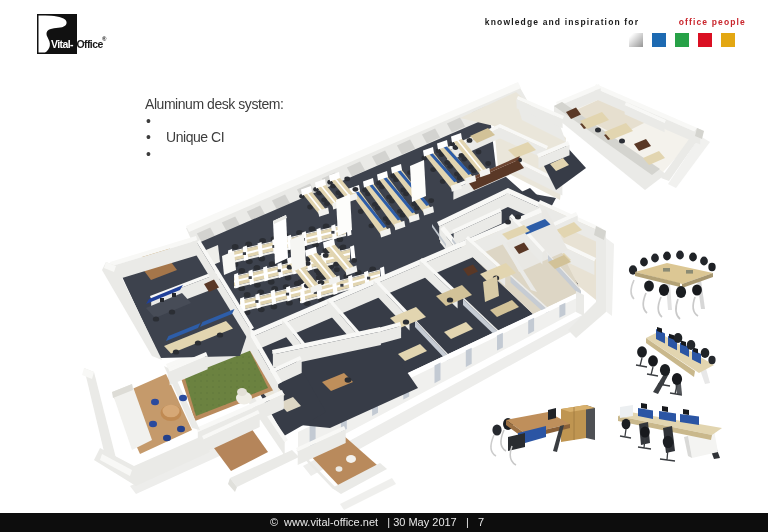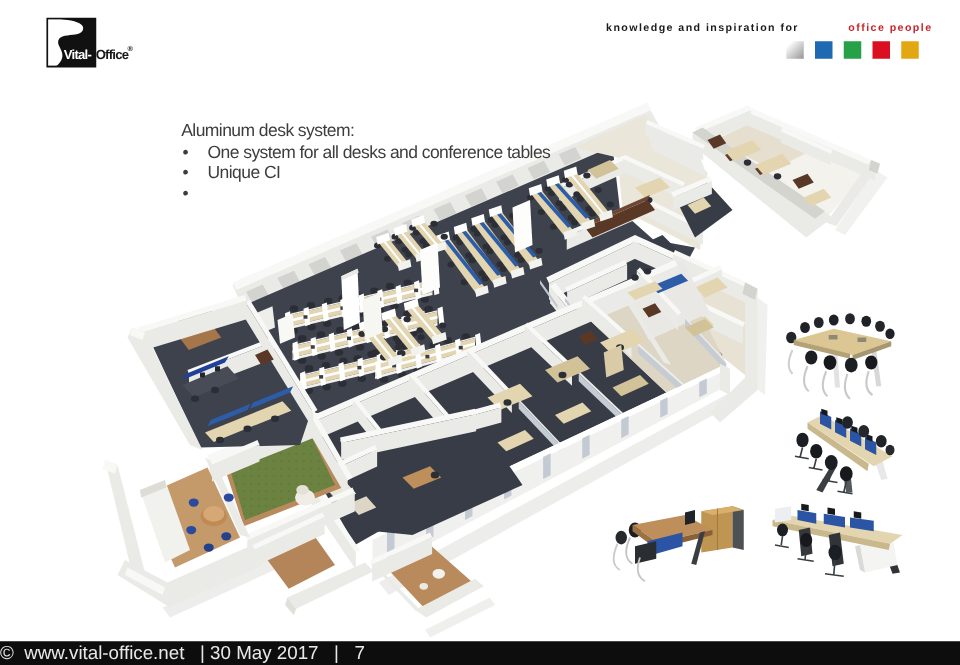--- a/index.html
+++ b/index.html
@@ -847,25 +847,24 @@
 <div class="abs" style="left:629px; top:33px; width:14px; height:14px; background:linear-gradient(135deg,#ffffff 15%,#9a9a9a 95%);"></div>
 <div class="abs" style="left:652px; top:33px; width:14px; height:14px; background:#1d6ab2;"></div>
 <div class="abs" style="left:675px; top:33px; width:14px; height:14px; background:#27a147;"></div>
 <div class="abs" style="left:698px; top:33px; width:14px; height:14px; background:#da0f22;"></div>
 <div class="abs" style="left:721px; top:33px; width:14px; height:14px; background:#e3a712;"></div>
 
 <div class="abs" style="left:145px; top:96px; width:420px; color:#3d3d3d; font-size:14px; letter-spacing:-0.45px; line-height:16.5px;">
   <div>Aluminum desk system:</div>
   <div style="display:flex;">
       <span style="width:20px; padding-left:1px;">•</span>
-      <span>One system for all desks and conference tables</span>
     </div>
   <div style="display:flex;">
       <span style="width:20px; padding-left:1px;">•</span>
       <span>Unique CI</span>
     </div>
   <div style="display:flex;">
       <span style="width:20px; padding-left:1px;">•</span>
     </div>
 </div>
 
 <div class="abs" style="left:0; top:513px; width:768px; height:19px; background:#0d0d0d;"></div>
-<div class="abs" style="left:0; top:513px; width:757px; height:19px; line-height:19px; text-align:left; font-size:15px; color:#e8e8e8;">©&nbsp; www.vital-office.net &nbsp;&nbsp;|&nbsp;30 May 2017&nbsp;&nbsp;&nbsp;|&nbsp;&nbsp;&nbsp;7&nbsp;</div>
+<div class="abs" style="left:0; top:513px; width:757px; height:19px; line-height:19px; text-align:center; font-size:11px; color:#e8e8e8;">©&nbsp; www.vital-office.net &nbsp;&nbsp;|&nbsp;30 May 2017&nbsp;&nbsp;&nbsp;|&nbsp;&nbsp;&nbsp;7&nbsp;</div>
 
 </body></html>

